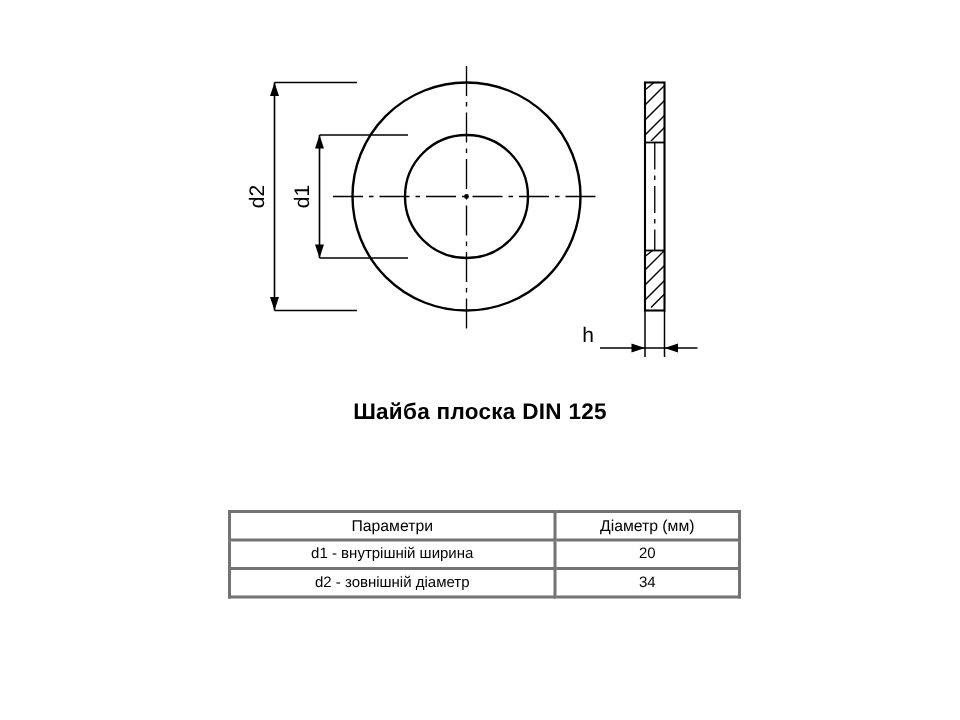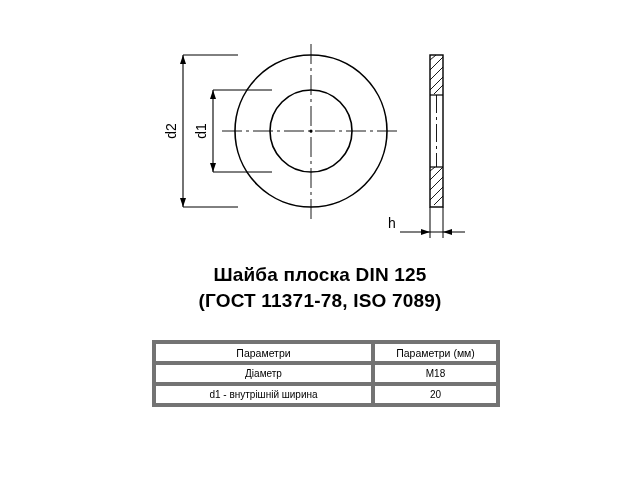--- a/index.html
+++ b/index.html
@@ -27,38 +27,38 @@
     height: 260px;
   }
   .title-block {
     position: absolute;
     left: 0;
     top: 262px;
     width: 640px;
     text-align: center;
   }
   .title-line {
-    font-size: 19px;
+    font-size: 15px;
     font-weight: bold;
     letter-spacing: 0.2px;
     line-height: 26px;
   }
   .table-wrap {
     position: absolute;
     left: 152px;
     top: 340px;
     width: 336px;
   }
   table.params {
     border-collapse: collapse;
     width: 336px;
     table-layout: fixed;
   }
   table.params td, table.params th {
-    border: 4px solid #737373;
+    border: 2px solid #737373;
     font-size: 10px;
     text-align: center;
     height: 17px;
     padding: 0;
     font-weight: normal;
   }
   table.params th {
     font-size: 10.5px;
   }
   .col-a { width: 215px; }
@@ -134,37 +134,36 @@
       <line x1="443" y1="207" x2="443" y2="238" stroke="#000000" stroke-width="1"></line>
       <line x1="400" y1="232" x2="465" y2="232" stroke="#000000" stroke-width="1.1"></line>
       <polygon points="430,232 421,229 421,235" fill="#000000"></polygon>
       <polygon points="443,232 452,229 452,235" fill="#000000"></polygon>
       <text x="392" y="228" text-anchor="middle" font-size="16">h</text>
     </g>
   </svg>
 
   <div class="title-block">
     <div class="title-line">Шайба плоска DIN 125</div>
-    <div class="title-line">(ГОСТ 11371-78, ISO 7089)</div>
   </div>
 
   <div class="table-wrap">
     <table class="params">
       <thead>
         <tr>
           <th class="col-a">Параметри</th>
-          <th class="col-b">Параметри (мм)</th>
+          <th class="col-b">Діаметр (мм)</th>
         </tr>
       </thead>
       <tbody>
         <tr>
-          <td>Діаметр</td>
-          <td class="val-bold">M18</td>
+          <td class="bold">d1 - внутрішній ширина</td>
+          <td>20</td>
         </tr>
         <tr>
-          <td class="bold">d1 - внутрішній ширина</td>
-          <td>20</td>
+          <td class="bold">d2 - зовнішній діаметр</td>
+          <td>34</td>
         </tr>
       </tbody>
     </table>
   </div>
 
 </div>
 
 </body></html>

